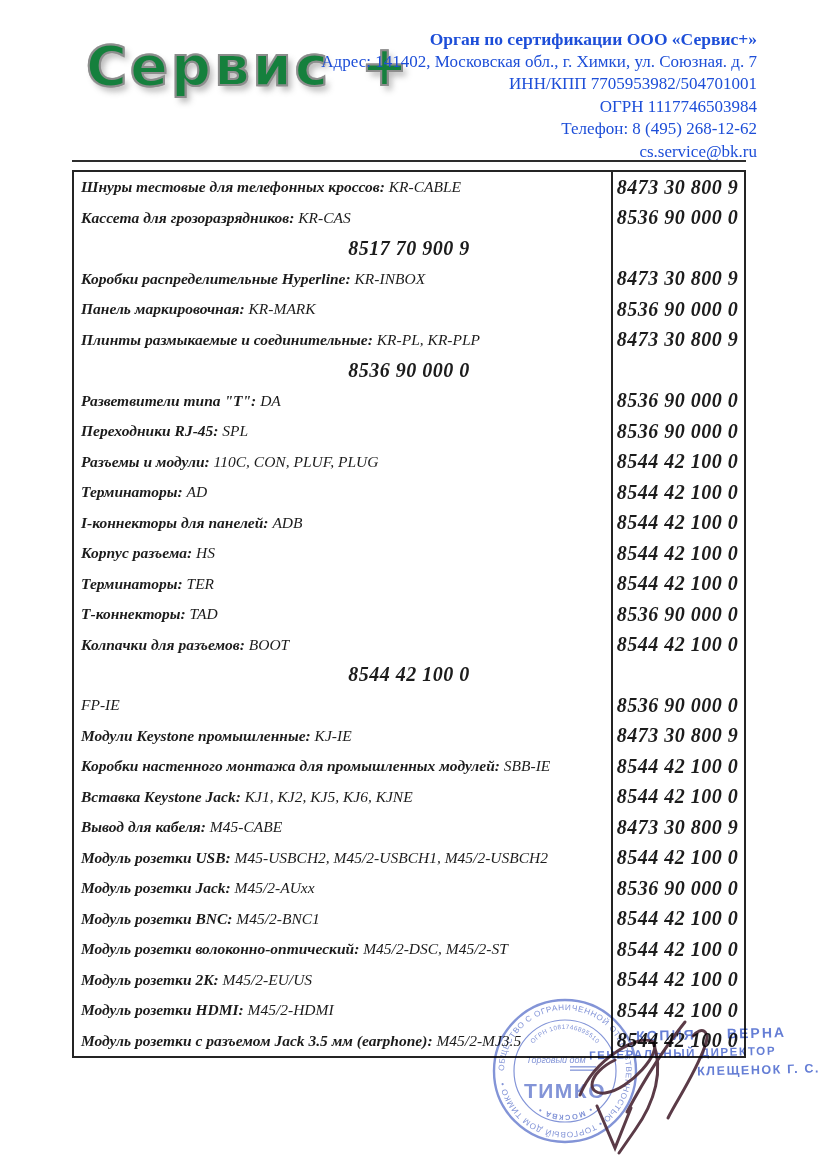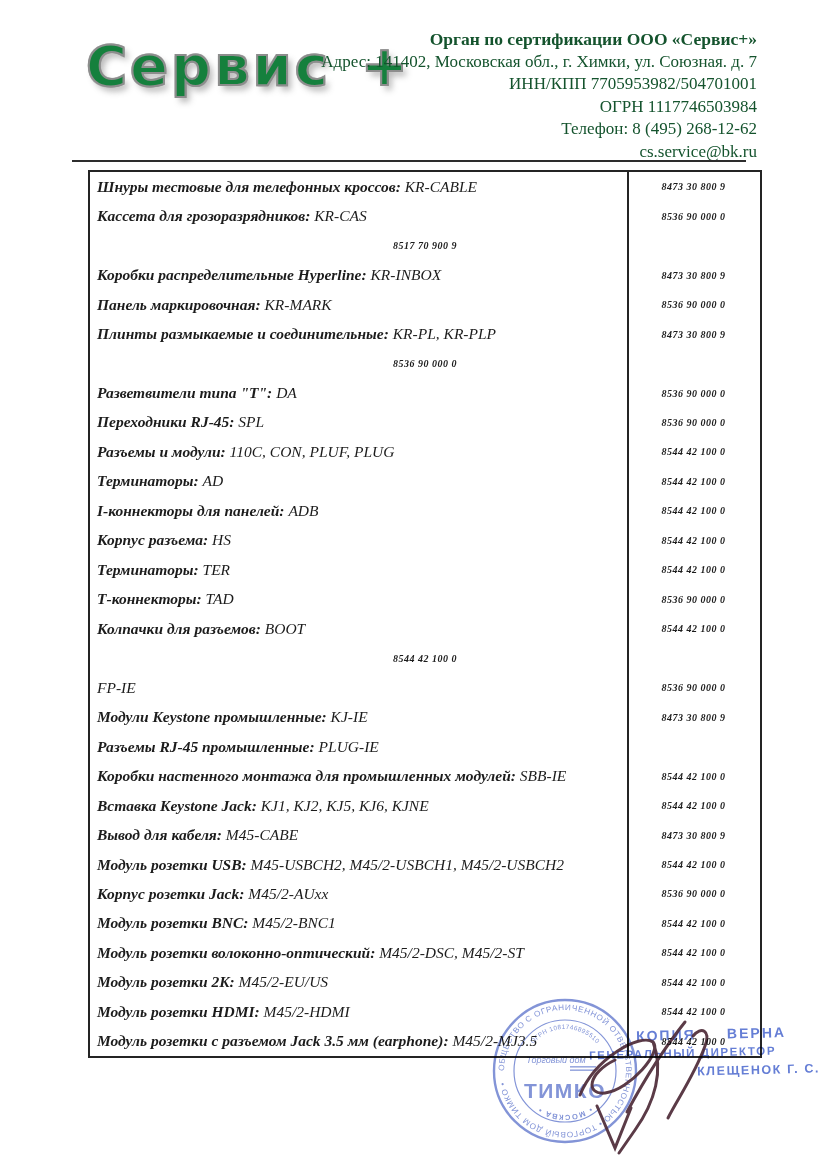--- a/index.html
+++ b/index.html
@@ -13,41 +13,41 @@
   .logo{
     position:absolute;left:86px;top:36px;
     font-family:"DejaVu Sans", sans-serif;font-weight:bold;font-size:56px;line-height:60px;
     color:#15803d;letter-spacing:3px;
     -webkit-text-stroke:2px #8d8d8d;
     text-shadow:1px 1px 0 #9a9a9a,-1px -1px 0 #b5b5b5,1px -1px 0 #ababab,-1px 1px 0 #ababab,4px 5px 6px rgba(80,80,80,.40);
   }
   .logo .plus{margin-left:30px;}
   .org-block{
     position:absolute;right:66px;top:28px;text-align:right;
-    font-size:17px;line-height:22.6px;color:#14532d;
+    font-size:17px;line-height:22.6px;color:#1d4ed8;
   }
   .org-name{font-weight:bold;font-size:17.5px;}
 
   
   .top-rule{position:absolute;left:72px;top:160px;width:674px;height:2px;background:#2d2d2d;}
   .doc-table{
-    position:absolute;left:88px;top:170px;width:670px;height:884px;
+    position:absolute;left:72px;top:170px;width:670px;height:884px;
     border:2px solid #242424;
   }
   .col-sep{position:absolute;left:537px;top:0;bottom:0;width:2px;background:#242424;}
   .rows{position:absolute;inset:0;display:flex;flex-direction:column;}
   .row{flex:1 1 0;display:flex;align-items:center;min-height:0;}
   .cell-desc{
     width:537px;box-sizing:border-box;padding-left:7px;
     font-size:15.5px;font-style:italic;white-space:nowrap;overflow:visible;
   }
   .desc-name{font-weight:bold;}
   .desc-models{font-weight:normal;}
   .cell-code{
-    flex:1;text-align:center;font-size:10px;font-weight:bold;font-style:italic;letter-spacing:.5px;
+    flex:1;text-align:center;font-size:20px;font-weight:bold;font-style:italic;letter-spacing:.5px;
   }
 
   
   .stamps{position:absolute;inset:0;mix-blend-mode:multiply;pointer-events:none;}
   .seal{position:absolute;left:490px;top:996px;width:150px;height:150px;opacity:.88;}
   .seal text, .seal textPath{fill:#7286d2;font-family:"Liberation Sans", sans-serif;}
   .sig{position:absolute;left:535px;top:1000px;width:190px;height:160px;}
   .copy-l1{
     position:absolute;left:636px;top:1026px;width:150px;display:flex;justify-content:space-between;
     color:#5873d2;font-family:"Liberation Sans", sans-serif;font-weight:bold;font-size:14px;
@@ -149,41 +149,37 @@
         </div>
         <div class="row">
           <div class="cell-desc"><span class="desc-name"></span><span class="desc-models">FP-IE</span></div>
           <div class="cell-code">8536 90 000 0</div>
         </div>
         <div class="row">
           <div class="cell-desc"><span class="desc-name">Модули Keystone промышленные:</span><span class="desc-models"> KJ-IE</span></div>
           <div class="cell-code">8473 30 800 9</div>
         </div>
         <div class="row">
-          <div class="cell-desc"><span class="desc-name">Разъемы RJ-45 промышленные:</span><span class="desc-models"> PLUG-IE</span></div>
-          <div class="cell-code"></div>
-        </div>
-        <div class="row">
           <div class="cell-desc"><span class="desc-name">Коробки настенного монтажа для промышленных модулей:</span><span class="desc-models"> SBB-IE</span></div>
           <div class="cell-code">8544 42 100 0</div>
         </div>
         <div class="row">
           <div class="cell-desc"><span class="desc-name">Вставка Keystone Jack:</span><span class="desc-models">  KJ1, KJ2, KJ5, KJ6, KJNE</span></div>
           <div class="cell-code">8544 42 100 0</div>
         </div>
         <div class="row">
           <div class="cell-desc"><span class="desc-name">Вывод для кабеля:</span><span class="desc-models"> M45-CABE</span></div>
           <div class="cell-code">8473 30 800 9</div>
         </div>
         <div class="row">
           <div class="cell-desc"><span class="desc-name">Модуль розетки USB:</span><span class="desc-models"> M45-USBCH2, M45/2-USBCH1, M45/2-USBCH2</span></div>
           <div class="cell-code">8544 42 100 0</div>
         </div>
         <div class="row">
-          <div class="cell-desc"><span class="desc-name">Корпус розетки Jack:</span><span class="desc-models"> M45/2-AUxx</span></div>
+          <div class="cell-desc"><span class="desc-name">Модуль розетки Jack:</span><span class="desc-models"> M45/2-AUxx</span></div>
           <div class="cell-code">8536 90 000 0</div>
         </div>
         <div class="row">
           <div class="cell-desc"><span class="desc-name">Модуль розетки BNC:</span><span class="desc-models"> M45/2-BNC1</span></div>
           <div class="cell-code">8544 42 100 0</div>
         </div>
         <div class="row">
           <div class="cell-desc"><span class="desc-name">Модуль розетки волоконно-оптический:</span><span class="desc-models"> M45/2-DSC, M45/2-ST</span></div>
           <div class="cell-code">8544 42 100 0</div>
         </div>

